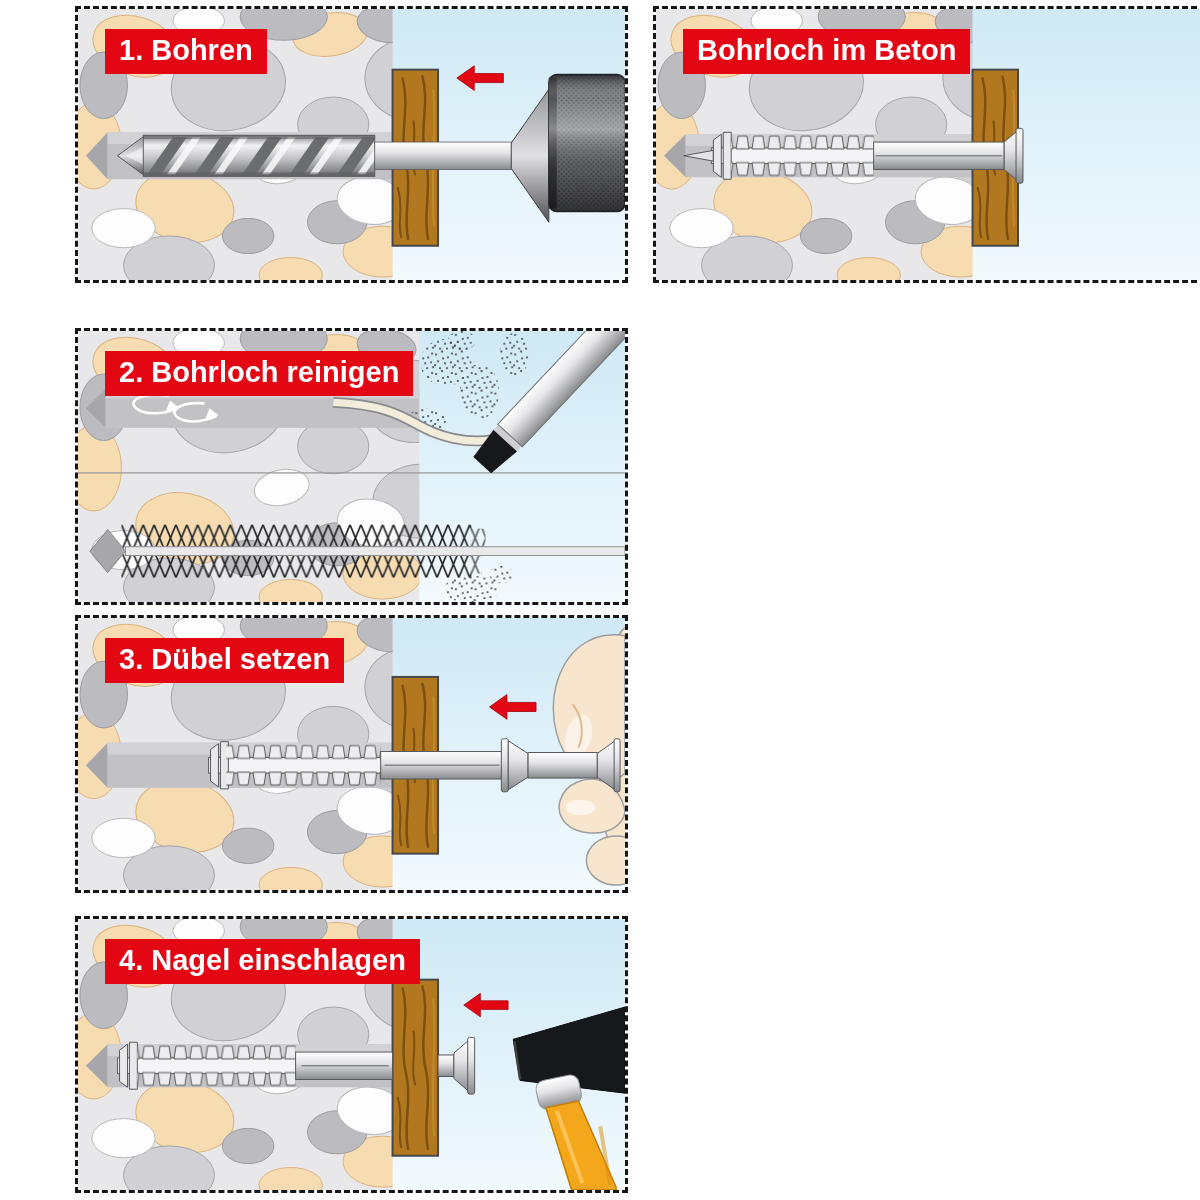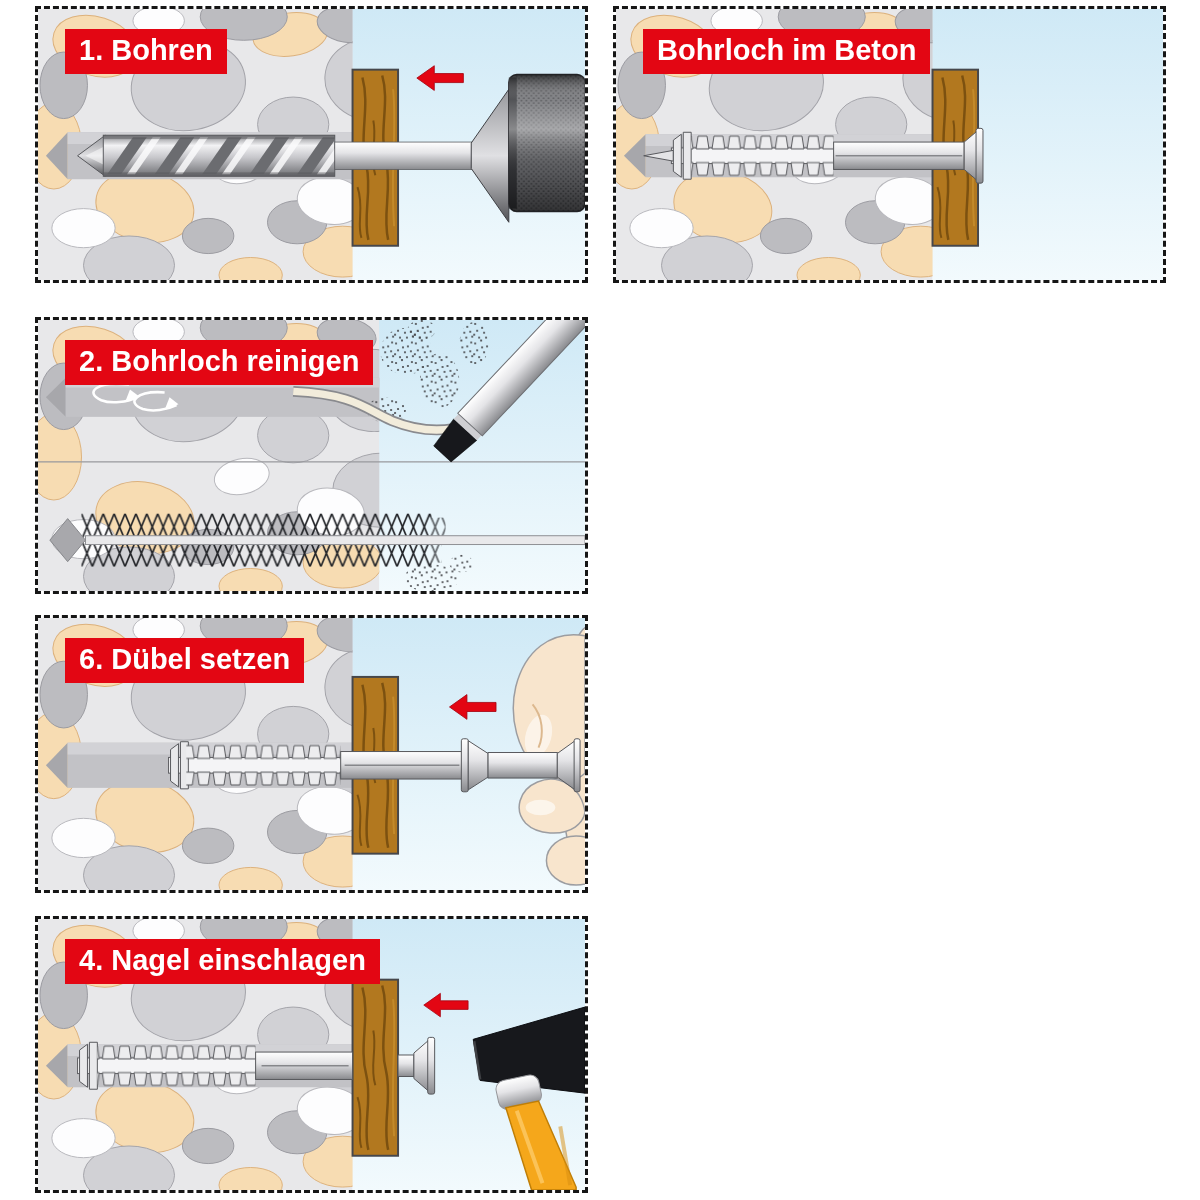--- a/index.html
+++ b/index.html
@@ -1,26 +1,26 @@
 <!DOCTYPE html>
 <html><head>
 <meta charset="utf-8">
 <style>
   html,body{margin:0;padding:0;background:#ffffff;}
   .stage{position:relative;width:1096px;height:1200px;background:#ffffff;
-         font-family:"Liberation Sans", sans-serif;}
+         font-family:"Liberation Sans", sans-serif;margin-left:40px;}
   .panel{position:absolute;border:3px dashed #161616;box-sizing:border-box;
          background:#ffffff;overflow:hidden;}
   .panel svg.art{position:absolute;left:0;top:0;width:100%;height:100%;display:block;}
   .step-label{position:absolute;left:27px;top:20px;background:#e30613;color:#ffffff;
       font-weight:bold;font-size:29px;line-height:1.15;padding:5px 14px 7px 14px;
       white-space:nowrap;letter-spacing:0;}
   #p1{left:35px;top:6px;width:553px;height:277px;}
   #p2{left:613px;top:6px;width:553px;height:277px;}
-  #p3{left:35px;top:317px;width:553px;height:277px;}
+  #p3{left:35px;top:328px;width:553px;height:277px;}
   #p4{left:35px;top:615px;width:553px;height:278px;}
   #p5{left:35px;top:916px;width:553px;height:277px;}
   .defs-holder{position:absolute;width:0;height:0;overflow:hidden;}
 </style>
 </head>
 <body>
 
 <div class="stage">
 
 <svg class="defs-holder" aria-hidden="true">
@@ -307,21 +307,21 @@
       <rect x="306" y="136" width="124" height="28" fill="url(#metalV)" stroke="#55565a" stroke-width="1"></rect>
       <line x1="310" y1="150" x2="426" y2="150" stroke="#86878b" stroke-width="1.5"></line>
       <rect x="428" y="123" width="7" height="54" rx="2" fill="url(#metalV)" stroke="#55565a" stroke-width="1"></rect>
       <polygon points="435,125 435,175 455,162 455,138" fill="url(#metalV)" stroke="#55565a" stroke-width="1"></polygon>
       <rect x="455" y="137" width="70" height="26" fill="url(#metalV)" stroke="#55565a" stroke-width="1"></rect>
       <polygon points="525,138 525,162 543,175 543,125" fill="url(#metalV)" stroke="#55565a" stroke-width="1"></polygon>
       <rect x="542" y="123" width="6" height="54" rx="2" fill="url(#metalV)" stroke="#55565a" stroke-width="1"></rect>
     </g>
     <use href="#arrowL" transform="translate(416,78) scale(0.84)"></use>
   </svg>
-  <div class="step-label">6. Dübel setzen</div>
+  <div class="step-label">3. Dübel setzen</div>
 </section>
 
 <section class="panel" id="p5">
   <svg class="art" viewBox="0 0 553 277" preserveAspectRatio="none">
     <defs>
           <clipPath id="c5">
             <rect x="0" y="0" width="318" height="277"></rect>
           </clipPath>
         </defs>
     <rect x="0" y="0" width="553" height="277" fill="url(#skyGrad)"></rect>

